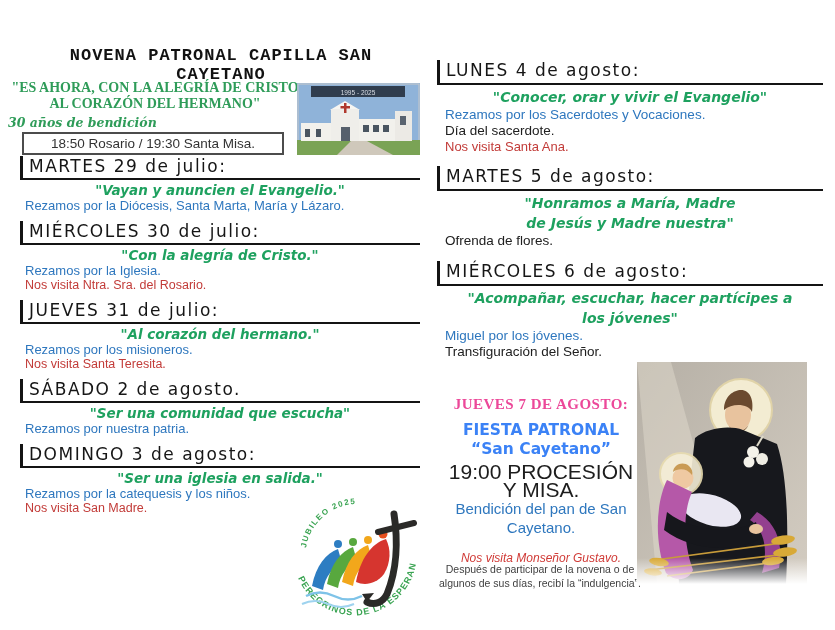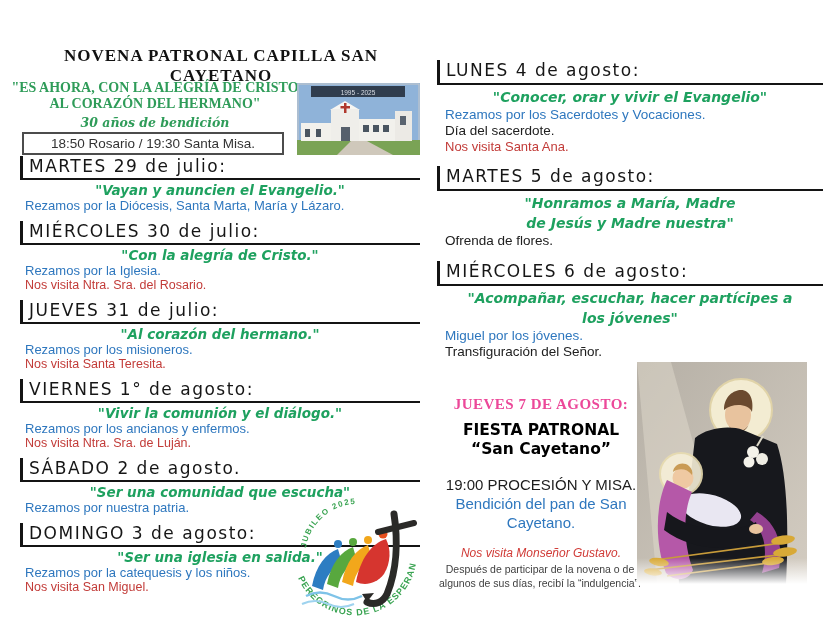--- a/index.html
+++ b/index.html
@@ -2,24 +2,24 @@
 <html><head>
 <meta charset="utf-8">
 <style>
   * { box-sizing: border-box; }
   html,body { margin:0; padding:0; }
   body { width:835px; height:630px; background:#ffffff; font-family:"Liberation Sans", sans-serif; }
   .page { position:relative; width:835px; height:630px; background:#fff; overflow:hidden; }
 
   
   .page-title { position:absolute; left:20px; top:46px; width:402px; text-align:center;
-    font-family:Liberation Serif, serif; font-weight:bold; font-size:17px; letter-spacing:1px; color:#121212; }
+    font-family:Liberation Mono, monospace; font-weight:bold; font-size:17px; letter-spacing:1px; color:#121212; }
   .subtitle { position:absolute; left:8px; top:80px; width:294px; text-align:center;
     font-family:"Liberation Serif", serif; font-weight:bold; font-size:14px; line-height:16px; color:#2f9c59; }
-  .tagline { position:absolute; left:8px; top:115px; width:294px; text-align:center;
+  .tagline { position:absolute; left:8px; top:115px; width:294px; 
     font-family:"DejaVu Serif", serif; font-style:italic; font-weight:bold; font-size:12.5px; color:#2f9c59; }
   .schedule-box { position:absolute; left:22px; top:132px; width:262px; height:23px;
     border:2px solid #4c4c4c; text-align:center; font-size:13.5px; color:#333; line-height:19px; }
   .church-photo { position:absolute; left:297px; top:83px; width:123px; height:72px; }
 
   
   .col-left  { position:absolute; left:20px;  top:156px; width:400px; }
   .col-right { position:absolute; left:437px; top:60px;  width:386px; }
   .day { margin:0 0 8px 0; }
   .day-title { margin:0 0 2px 0; border-left:3px solid #141414; border-bottom:2px solid #141414;
@@ -37,22 +37,22 @@
   .col-right .pray, .col-right .note { font-size:13.5px; line-height:16px; padding-left:8px; }
   .col-right .visit { font-size:13px; line-height:15px; padding-left:8px; }
   .quote.narrow { max-width:225px; }
   .quote.mid    { max-width:352px; }
 
   
   .fiesta { position:absolute; left:442px; top:396px; width:198px; text-align:center; }
   .fiesta-title { font-family:"Liberation Serif", serif; font-weight:bold; font-size:15px;
     letter-spacing:0.5px; color:#ec4899; margin-bottom:8px; }
   .fiesta-sub { font-family:"DejaVu Sans", sans-serif; font-weight:bold; font-size:15.5px;
-    line-height:19px; color:#000000; margin:0 auto 17px auto; max-width:190px; }
-  .fiesta-line1 { font-size:15px; color:#1d1d1d; line-height:18px; }
+    line-height:19px; color:#3b82f6; margin:0 auto 4px auto; max-width:190px; }
+  .fiesta-line1 { font-size:21px; color:#1d1d1d; line-height:18px; }
   .fiesta-line2 { font-size:15px; color:#2e77be; line-height:19px; max-width:182px; margin:0 auto 14px auto; }
   .fiesta-visit { font-style:italic; font-size:12px; color:#d03a36; }
 
   .footer-note { position:absolute; left:438px; top:562px; width:204px; text-align:center;
     font-size:10.5px; line-height:14px; color:#3f3f3f; }
 
   
   .jubilee-logo { position:absolute; left:290px; top:490px; width:138px; height:138px; }
   .saint-image  { position:absolute; left:637px; top:362px; width:170px; height:222px; }
 </style>
@@ -106,35 +106,29 @@
       <div class="pray">Rezamos por la Iglesia.</div>
       <div class="visit">Nos visita Ntra. Sra. del Rosario.</div>
     </section>
     <section class="day">
       <h2 class="day-title">JUEVES 31 de julio:</h2>
       <div class="quote">"Al corazón del hermano."</div>
       <div class="pray">Rezamos por los misioneros.</div>
       <div class="visit">Nos visita Santa Teresita.</div>
     </section>
     <section class="day">
-      <h2 class="day-title">VIERNES 1° de agosto:</h2>
-      <div class="quote">"Vivir la comunión y el diálogo."</div>
-      <div class="pray">Rezamos por los ancianos y enfermos.</div>
-      <div class="visit">Nos visita Ntra. Sra. de Luján.</div>
-    </section>
-    <section class="day">
       <h2 class="day-title">SÁBADO 2 de agosto.</h2>
       <div class="quote">"Ser una comunidad que escucha"</div>
       <div class="pray">Rezamos por nuestra patria.</div>
     </section>
     <section class="day">
       <h2 class="day-title">DOMINGO 3 de agosto:</h2>
       <div class="quote">"Ser una iglesia en salida."</div>
       <div class="pray">Rezamos por la catequesis y los niños.</div>
-      <div class="visit">Nos visita San Miguel.</div>
+      <div class="visit">Nos visita San Madre.</div>
     </section>
   </div>
 
   <div class="col-right">
     <section class="day">
       <h2 class="day-title">LUNES 4 de agosto:</h2>
       <div class="quote">"Conocer, orar y vivir el Evangelio"</div>
       <div class="pray">Rezamos por los Sacerdotes y Vocaciones.</div>
       <div class="note">Día del sacerdote.</div>
       <div class="visit">Nos visita Santa Ana.</div>

